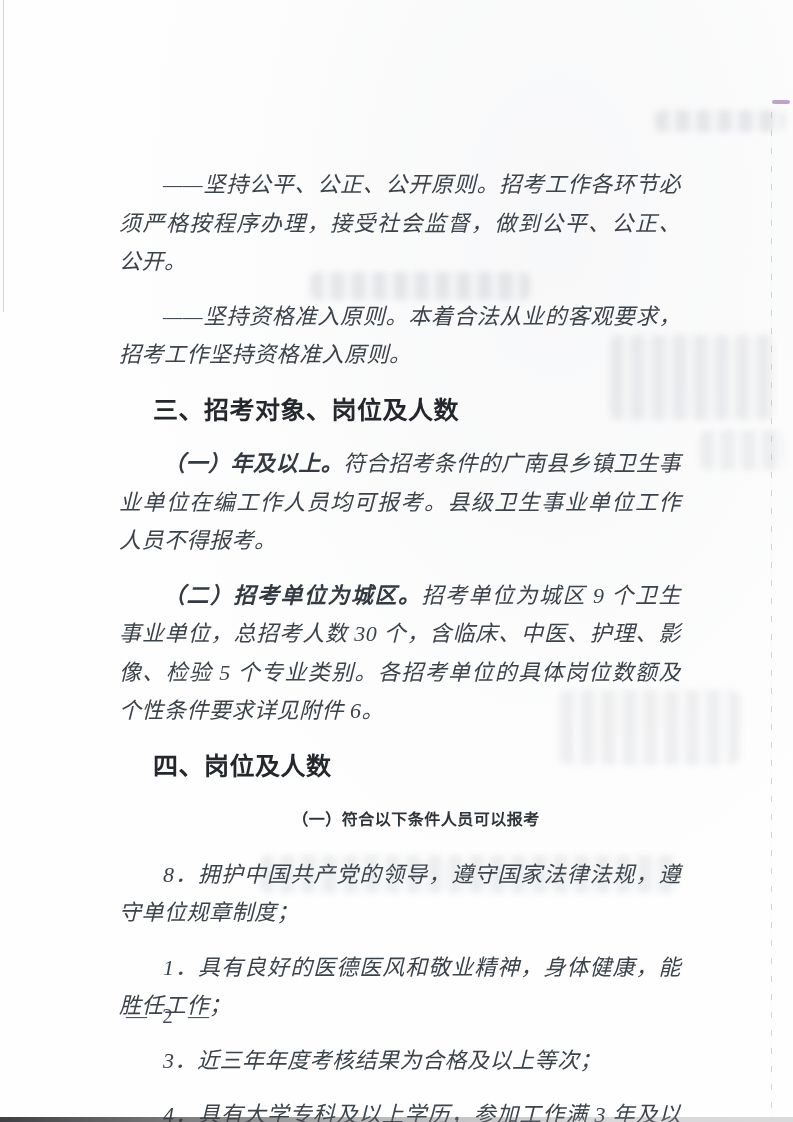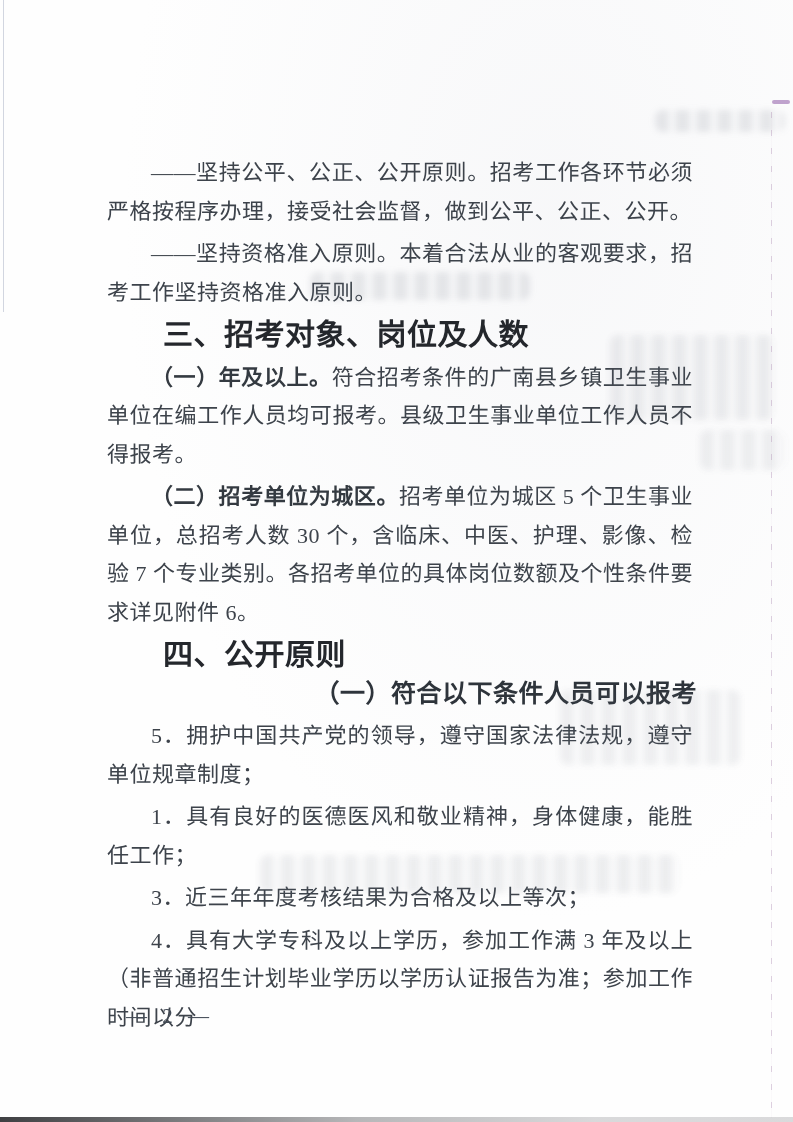--- a/index.html
+++ b/index.html
@@ -22,54 +22,55 @@
       #fefefe;
   }
   
   .content {
     position: absolute;
     left: 103px;
     top: 150px;
     width: 594px;
   }
   .para {
-    margin: 4px;
+    margin: 16px;
     font-size: 22px;
     line-height: 38.5px;
     text-align: justify;
     text-indent: 2em;
     color: #3d434b;
     letter-spacing: 0.5px;
     font-family: "Liberation Serif", serif;
+    font-style: italic;
   }
   .para .lead {
     font-weight: 600;
     color: #343a41;
   }
   .heading {
     margin: 0;
-    font-size: 30px;
+    font-size: 25px;
     line-height: 38.5px;
     text-indent: 2em;
     font-weight: bold;
     color: #24272c;
     letter-spacing: 0.5px;
     font-family: "Liberation Sans", sans-serif;
     text-align: left;
   }
   .subheading {
-    margin: 0;
-    font-size: 25px;
+    margin: 16px;
+    font-size: 16px;
     line-height: 38.5px;
     text-indent: 2em;
     font-weight: 600;
     color: #2e343b;
     letter-spacing: 0.5px;
     font-family: "Liberation Serif", serif;
-    text-align: right;
+    text-align: center;
   }
   
   .page-number {
     position: absolute;
     left: 126px;
     top: 1004px;
     font-size: 21px;
     color: #424a55;
     letter-spacing: 5px;
     font-family: "Liberation Serif", serif;
@@ -131,27 +132,27 @@
 <div class="scan-page">
 
   <div class="content">
     <p class="para">——坚持公平、公正、公开原则。招考工作各环节必须严格按程序办理，接受社会监督，做到公平、公正、公开。</p>
     <p class="para">——坚持资格准入原则。本着合法从业的客观要求，招考工作坚持资格准入原则。</p>
 
     <h3 class="heading">三、招考对象、岗位及人数</h3>
 
     <p class="para"><span class="lead">（一）年及以上。</span><span>符合招考条件的广南县乡镇卫生事业单位在编工作人员均可报考。县级卫生事业单位工作人员不得报考。</span></p>
 
-    <p class="para"><span class="lead">（二）招考单位为城区。</span><span>招考单位为城区 5 个卫生事业单位，总招考人数 30 个，含临床、中医、护理、影像、检验 7 个专业类别。各招考单位的具体岗位数额及个性条件要求详见附件 6。</span></p>
+    <p class="para"><span class="lead">（二）招考单位为城区。</span><span>招考单位为城区 9 个卫生事业单位，总招考人数 30 个，含临床、中医、护理、影像、检验 5 个专业类别。各招考单位的具体岗位数额及个性条件要求详见附件 6。</span></p>
 
-    <h3 class="heading">四、公开原则</h3>
+    <h3 class="heading">四、岗位及人数</h3>
 
     <p class="subheading">（一）符合以下条件人员可以报考</p>
 
-    <p class="para">5．拥护中国共产党的领导，遵守国家法律法规，遵守单位规章制度；</p>
+    <p class="para">8．拥护中国共产党的领导，遵守国家法律法规，遵守单位规章制度；</p>
     <p class="para">1．具有良好的医德医风和敬业精神，身体健康，能胜任工作；</p>
     <p class="para">3．近三年年度考核结果为合格及以上等次；</p>
     <p class="para">4．具有大学专科及以上学历，参加工作满 3 年及以上（非普通招生计划毕业学历以学历认证报告为准；参加工作时间以分</p>
   </div>
 
   <div class="page-number">— 2 —</div>
 
   <div class="smudge" style="left:655px; top:110px; width:130px; height:22px;"></div>
   <div class="smudge" style="left:310px; top:272px; width:220px; height:28px;"></div>
   <div class="smudge" style="left:610px; top:335px; width:165px; height:85px; opacity:.8;"></div>

